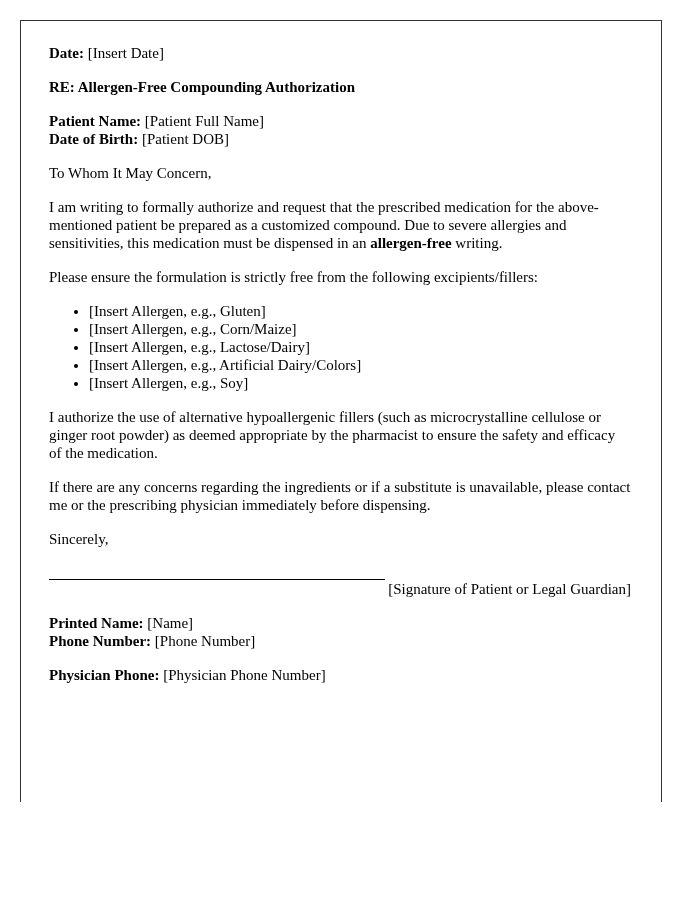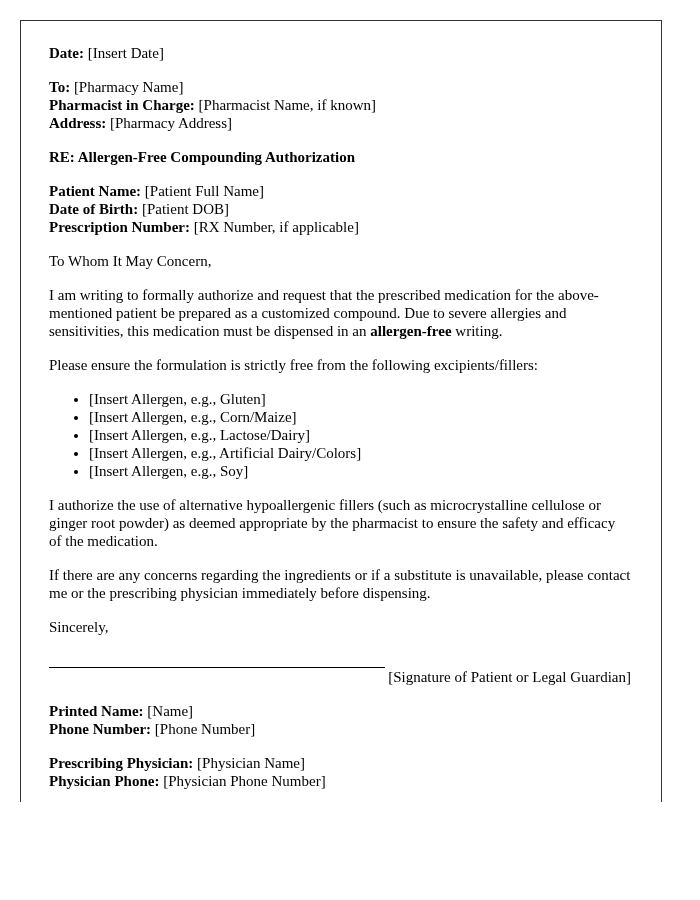--- a/index.html
+++ b/index.html
@@ -70,51 +70,33 @@
 <body>
 
 <div class="viewport-clip">
   <div class="letter">
 
     <p>
       <b>Date:</b>
       <span>[Insert Date]</span>
     </p>
 
-    <p>
-      <span class="field-line">
-        <b>To:</b>
-        <span>[Pharmacy Name]</span>
-      </span>
-      <span class="field-line">
-        <b>Pharmacist in Charge:</b>
-        <span>[Pharmacist Name, if known]</span>
-      </span>
-      <span class="field-line">
-        <b>Address:</b>
-        <span>[Pharmacy Address]</span>
-      </span>
-    </p>
 
     <p>
       <b>RE: Allergen-Free Compounding Authorization</b>
     </p>
 
     <p>
       <span class="field-line">
         <b>Patient Name:</b>
         <span>[Patient Full Name]</span>
       </span>
       <span class="field-line">
         <b>Date of Birth:</b>
         <span>[Patient DOB]</span>
-      </span>
-      <span class="field-line">
-        <b>Prescription Number:</b>
-        <span>[RX Number, if applicable]</span>
       </span>
     </p>
 
     <p>To Whom It May Concern,</p>
 
     <p><span>I am writing to formally authorize and request that the prescribed medication for the above-mentioned patient be prepared as a customized compound. Due to severe allergies and sensitivities, this medication must be dispensed in an </span><b>allergen-free</b><span> writing.</span></p>
 
     <p>Please ensure the formulation is strictly free from the following excipients/fillers:</p>
 
     <ul>
@@ -143,23 +125,19 @@
         <span>[Name]</span>
       </span>
       <span class="field-line">
         <b>Phone Number:</b>
         <span>[Phone Number]</span>
       </span>
     </p>
 
     <p>
       <span class="field-line">
-        <b>Prescribing Physician:</b>
-        <span>[Physician Name]</span>
-      </span>
-      <span class="field-line">
         <b>Physician Phone:</b>
         <span>[Physician Phone Number]</span>
       </span>
     </p>
 
   </div>
 </div>
 
 </body></html>

